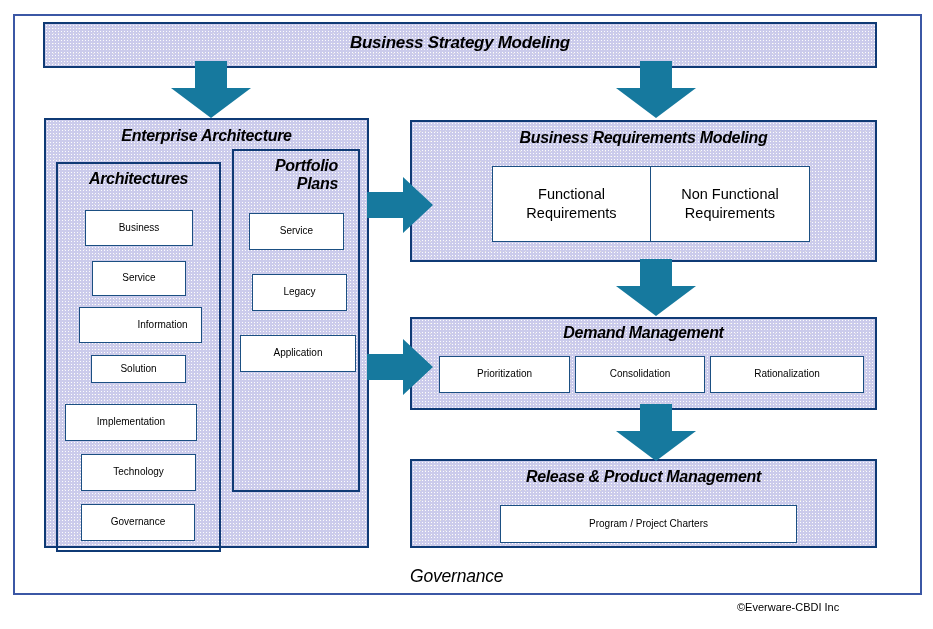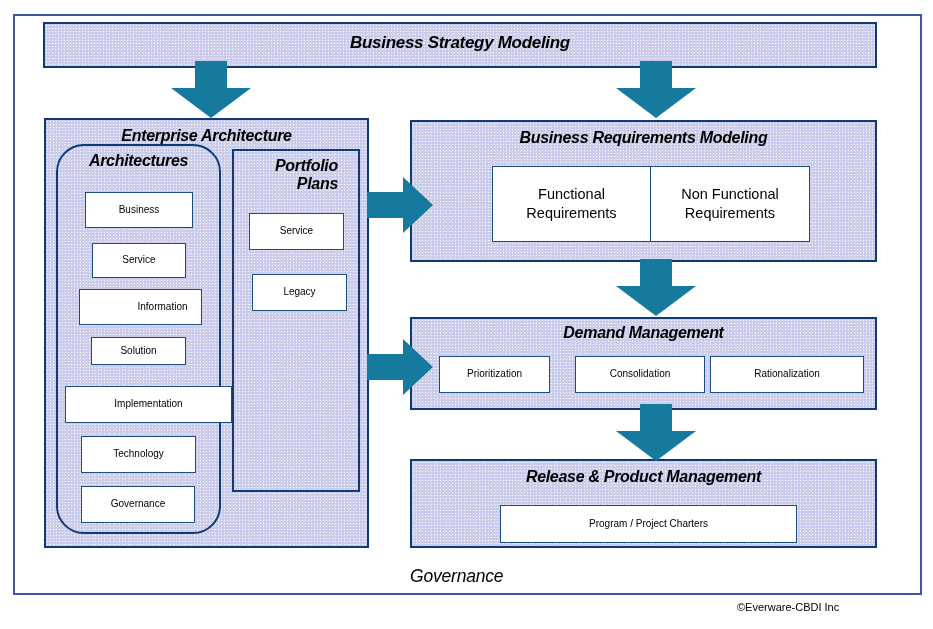--- a/index.html
+++ b/index.html
@@ -98,51 +98,52 @@
 
   <div class="outer-frame"></div>
 
   <div class="panel lavender" style="left:43px; top:22px; width:834px; height:46px;">
     <div class="panel-title banner-title" style="top:9px;">Business Strategy Modeling</div>
   </div>
 
   <div class="panel lavender" style="left:44px; top:118px; width:325px; height:430px;text-decoration:underline;">
     <div class="panel-title" style="top:7px;">Enterprise Architecture</div>
 
-    <div class="panel" style="left:10px; top:24px; width:165px; height:390px; border-width:2px;border-radius:28px;">
+    <div class="panel" style="left:10px; top:42px; width:165px; height:390px; border-width:2px;">
       <div class="panel-title" style="top:6px;">Architectures</div>
 
       <div class="white-box" style="left:27px; top:46px; width:108px; height:36px;">Business</div>
       <div class="white-box" style="left:34px; top:97px; width:94px; height:35px;">Service</div>
       <div class="white-box" style="left:21px; top:143px; width:123px; height:36px;padding-left:44px;">Information</div>
       <div class="white-box" style="left:33px; top:191px; width:95px; height:28px;">Solution</div>
-      <div class="white-box" style="left:7px; top:240px; width:167px; height:37px;">Implementation</div>
+      <div class="white-box" style="left:7px; top:240px; width:132px; height:37px;">Implementation</div>
       <div class="white-box" style="left:23px; top:290px; width:115px; height:37px;">Technology</div>
       <div class="white-box" style="left:23px; top:340px; width:114px; height:37px;">Governance</div>
     </div>
 
     <div class="panel" style="left:186px; top:29px; width:128px; height:343px; border-width:2px;">
       <div class="panel-title" style="top:6px; left:20px; right:20px;text-align:right;">Portfolio Plans</div>
 
       <div class="white-box" style="left:15px; top:62px; width:95px; height:37px;">Service</div>
       <div class="white-box" style="left:18px; top:123px; width:95px; height:37px;">Legacy</div>
+      <div class="white-box" style="left:6px; top:184px; width:116px; height:37px;">Application</div>
     </div>
   </div>
 
   <div class="panel lavender" style="left:410px; top:120px; width:467px; height:142px;">
     <div class="panel-title" style="top:7px;">Business Requirements Modeling</div>
     <div class="req-row" style="left:80px; top:44px;">
       <div class="req-cell">Functional Requirements</div>
       <div class="req-cell">Non Functional Requirements</div>
     </div>
   </div>
 
   <div class="panel lavender" style="left:410px; top:317px; width:467px; height:93px;">
     <div class="panel-title" style="top:5px;">Demand Management</div>
-    <div class="white-box" style="left:27px; top:37px; width:111px; height:37px;">Prioritization</div>
+    <div class="white-box" style="left:27px; top:37px; width:131px; height:37px;">Prioritization</div>
     <div class="white-box" style="left:298px; top:37px; width:154px; height:37px;">Rationalization</div>
     <div class="white-box" style="left:163px; top:37px; width:130px; height:37px;">Consolidation</div>
   </div>
 
   <div class="panel lavender" style="left:410px; top:459px; width:467px; height:89px;">
     <div class="panel-title" style="top:7px;">Release &amp; Product Management</div>
     <div class="white-box" style="left:88px; top:44px; width:297px; height:38px;">Program / Project Charters</div>
   </div>
 
   <svg class="arrow-svg" style="left:171px; top:61px;" width="80" height="57" viewBox="0 0 80 57">

